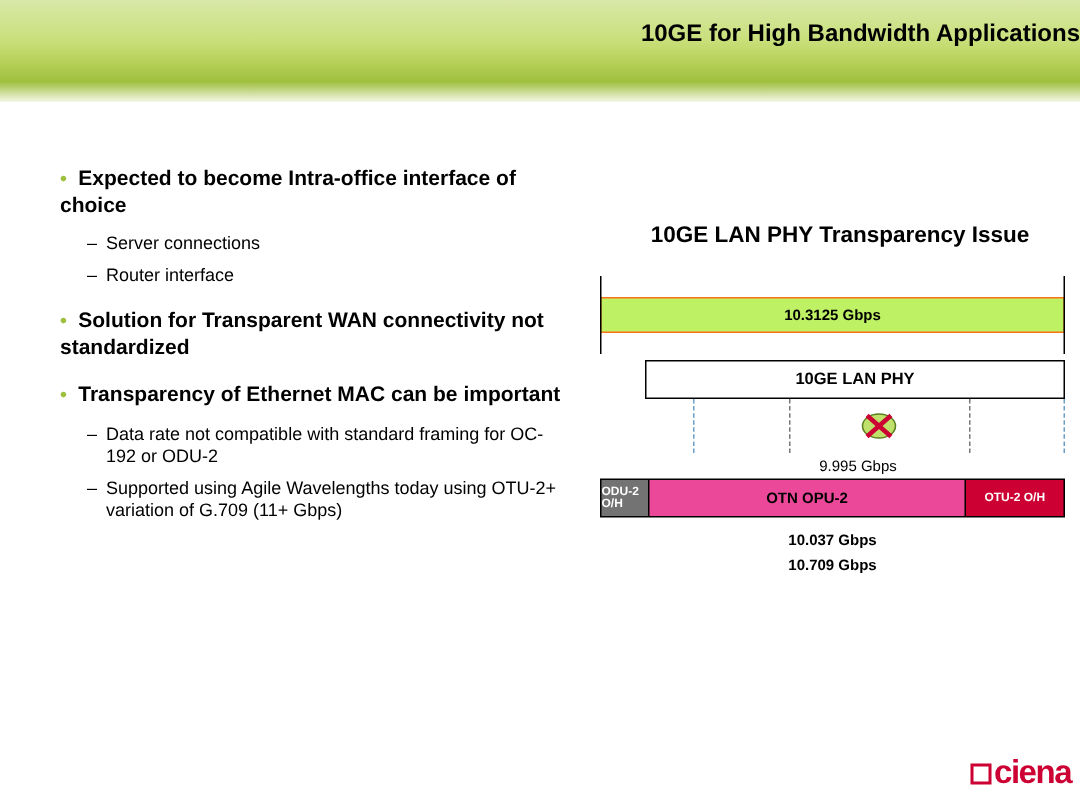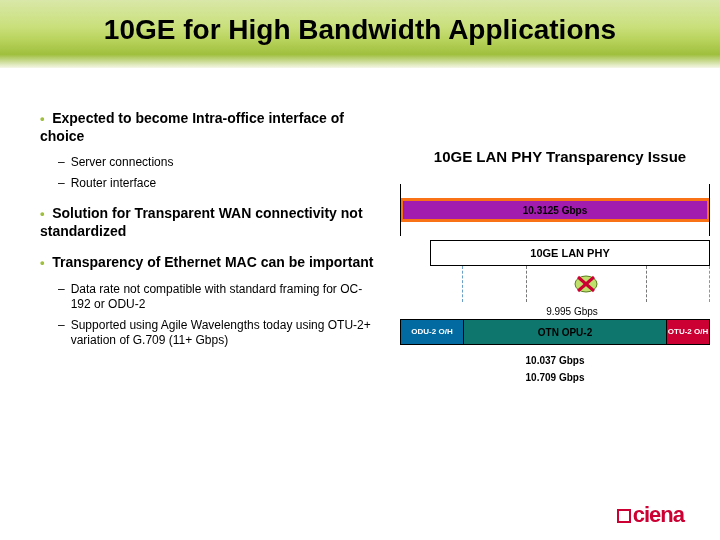--- a/index.html
+++ b/index.html
@@ -1,49 +1,49 @@
 <!DOCTYPE html>
 <html><head>
 <meta charset="utf-8">
 <style>
   * { box-sizing: border-box; margin: 0; padding: 0; }
   html, body { width: 720px; height: 540px; font-family: Arial, Helvetica, sans-serif; background: #fff; overflow: hidden; }
   .slide { position: relative; width: 720px; height: 540px; }
   .title-band { position: absolute; top: 0; left: 0; right: 0; height: 68px; background: linear-gradient(to bottom, #d9e8a8 0%, #c9df7a 40%, #b7d25a 60%, #9fbf3e 80%, #f5f7e8 100%); }
-  .title { position: absolute; top: 14px; left: 0; right: 0; text-align: center; font-size: 28px; font-weight: bold; color: #000; }
+  .title { position: absolute; top: 14px; left: 0; right: 0; text-align: right; font-size: 16px; font-weight: bold; color: #000; }
   .content { position: absolute; top: 110px; left: 40px; width: 340px; font-size: 13px; color: #000; line-height: 1.25; }
   .bullet-l1 { margin-bottom: 10px; }
   .bullet-l1 .dot { color: #9fbf3e; font-weight: bold; margin-right: 4px; }
   .bullet-l1 .txt { font-weight: bold; font-size: 14px; }
   .bullet-l2 { margin: 6px 0 6px 18px; font-size: 12px; display: flex; }
   .bullet-l2 .dash { margin-right: 6px; }
   .diagram-title { position: absolute; top: 148px; left: 410px; width: 300px; font-size: 15px; font-weight: bold; text-align: center; }
   .diagram { position: absolute; top: 190px; left: 400px; width: 310px; }
   .row1 { display: flex; align-items: stretch; height: 40px; }
   .enc-label { width: 62px; font-size: 8px; text-align: center; display: flex; flex-direction: column; justify-content: center; line-height: 1.1; padding-right: 4px; }
   .bar-wrap { flex: 1; position: relative; display: flex; align-items: center; }
-  .bar-yellow { flex: 1; height: 24px; background: #a21caf; border: 3px solid #f97316; display: flex; align-items: center; justify-content: center; font-size: 10px; font-weight: bold; }
+  .bar-yellow { flex: 1; height: 24px; background: #bef264; border: 1px solid #f97316; display: flex; align-items: center; justify-content: center; font-size: 10px; font-weight: bold; }
   .tick-l, .tick-r { position: absolute; top: -6px; bottom: -6px; width: 1px; background: #000; }
   .tick-l { left: 0; } .tick-r { right: 0; }
   .lan-phy { margin-left: 30px; height: 26px; background: #fff; border: 1px solid #000; display: flex; align-items: center; justify-content: center; font-size: 11px; font-weight: bold; }
   .cross-row { position: relative; margin-left: 62px; height: 36px; }
   .dashed { position: absolute; top: 0; bottom: 0; border-left: 1px dashed #6aa0c8; }
   .dashed.dl0 { left: 0; } .dashed.dl1 { left: 26%; border-left-color:#777; } .dashed.dl2 { left: 74%; border-left-color:#777;} .dashed.dl3 { right: 0; }
   .x-icon { position: absolute; top: 6px; left: 50%; transform: translateX(-50%); width: 24px; height: 24px; }
   .x-icon svg { width: 24px; height: 24px; }
   .opu-row { display: flex; height: 26px; font-size: 8px; font-weight: bold; color: #fff; border-top:1px solid #000; border-bottom:1px solid #000; }
   .opu-row > div { display:flex; align-items:center; justify-content:center; border-left:1px solid #000; }
   .opu-row > div:last-child { border-right:1px solid #000; }
-  .odu-oh { background:#0369a1; width:63px; text-align:center; line-height:1; }
-  .opu2   { background:#0f766e; color:#000; flex:1; font-size:10px; }
-  .otu-oh { background:#cc0033; width:44px; text-align:center; line-height:1; }
+  .odu-oh { background:#737373; width:32px; text-align:left; line-height:1; }
+  .opu2   { background:#ec4899; color:#000; flex:1; font-size:10px; }
+  .otu-oh { background:#cc0033; width:67px; text-align:center; line-height:1; }
   .rate-bracket { margin-top: 10px; text-align:center; font-size:10px; font-weight:bold; }
   .footer { position: absolute; bottom: 14px; left: 30px; font-size: 9px; color: #666; }
   .footer .pg { display:inline-block; width:20px; }
-  .logo { position: absolute; bottom: 12px; right: 36px; font-family: Arial; font-weight: bold; font-size: 22px; color: #cc0033; letter-spacing: -1px; display:flex; align-items:center; }
+  .logo { position: absolute; bottom: 12px; right: 6px; font-family: Arial; font-weight: bold; font-size: 22px; color: #cc0033; letter-spacing: -1px; display:flex; align-items:center; }
   .logo .sq { display:inline-block; width:14px; height:14px; border:2px solid #cc0033; margin-right:2px; position:relative; top:1px; }
   .opu-label-above { font-size:10px; font-weight:normal; text-align:center; margin: 4px 0 2px 34px; }
 </style>
 </head>
 <body>
 
 <div class="slide">
   <div class="title-band"></div>
   <div class="title">10GE for High Bandwidth Applications</div>
 

